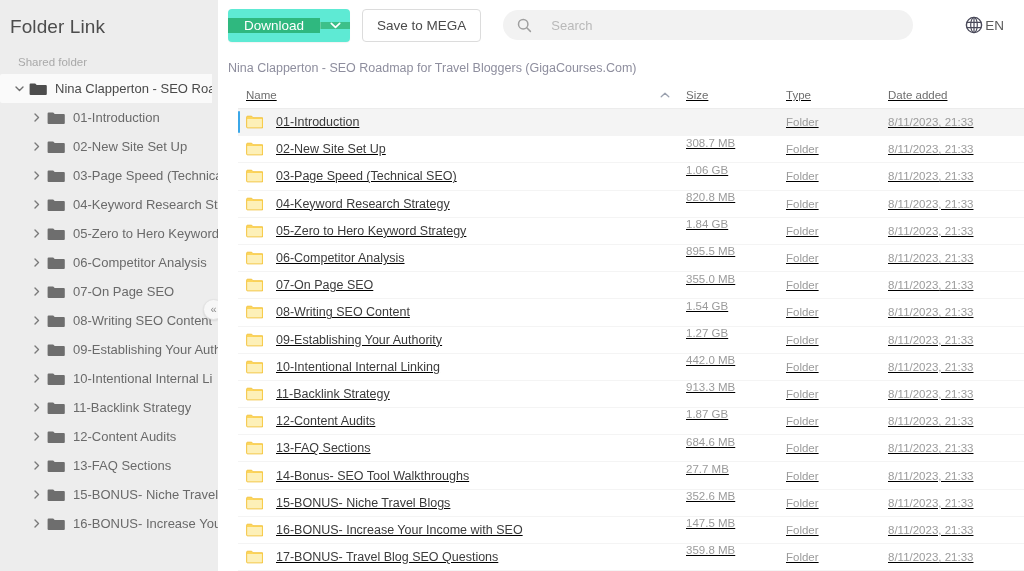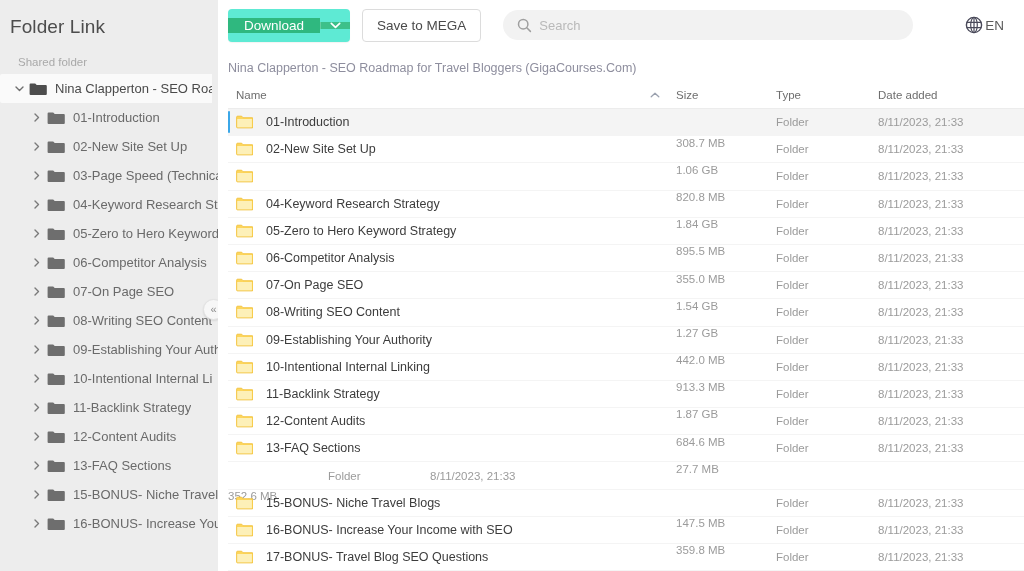--- a/index.html
+++ b/index.html
@@ -102,40 +102,40 @@
   }
 
   .search-wrap {
     margin-left: 22px; height: 30px; width: 410px;
     background: #f2f2f2; border-radius: 15px;
     display: flex; align-items: center; padding: 0 14px;
   }
   .search-wrap svg { display: block; flex: 0 0 auto; }
   .search-input {
     border: 0; outline: 0; background: transparent;
-    margin-left: 7px; font-size: 13px; color: #555;
+    margin-left: 19px; font-size: 13px; color: #555;
     font-family: "Liberation Sans", sans-serif;
     width: 100%;
   }
   .search-input::placeholder { color: #b9b9b9; }
 
   .lang {
     margin-left: auto; display: flex; align-items: center;
     gap: 2px; padding-right: 6px; cursor: pointer;
   }
   .lang svg { display: block; }
   .lang .code { font-size: 13.5px; color: #5b5b5b; }
 
   .breadcrumb {
     padding: 4px 0 0 10px; font-size: 12.5px; color: #8e8e9e;
     height: 32px; display: flex; align-items: center;
   }
 
   
-  #table { padding-left: 10px; }
+  #table { padding-left: 20px; text-decoration: underline; }
   .thead {
     display: flex; align-items: center;
     height: 27px; border-bottom: 1px solid #ececec;
     font-size: 11.5px; color: #6e6e6e;
   }
   .th-name { flex: 0 0 448px; padding-left: 8px; display: flex; align-items: center; }
   .sort-ind { margin-left: auto; margin-right: 16px; color: #9aa0ae; display: flex; }
   .sort-ind svg { display: block; }
   .th-size { flex: 0 0 100px; }
   .th-type { flex: 0 0 102px; }
@@ -474,20 +474,21 @@
           </div>
           <div class="row">
             <div class="c-name">
               <span class="file-ico">
                 <svg width="17" height="14" viewBox="0 0 17 14">
                   <path d="M0.6 2.2a1 1 0 011-1h4.1l1.4 1.5h9a1 1 0 011 1v8.2a1 1 0 01-1 1H1.6a1 1 0 01-1-1z" fill="#fdd65b"></path>
                   <path d="M1.1 3.9h14.8v8.4a.7.7 0 01-.7.7H1.8a.7.7 0 01-.7-.7z" fill="#fdf0b8"></path>
                   <path d="M0.6 2.2a1 1 0 011-1h4.1l1.4 1.5h9a1 1 0 011 1v8.2a1 1 0 01-1 1H1.6a1 1 0 01-1-1z" fill="none" stroke="#f0bc2e" stroke-width=".8"></path>
                 </svg>
               </span>
+              <span>03-Page Speed (Technical SEO)</span>
             </div>
             <div class="c-size">820.8 MB</div>
             <div class="c-type">Folder</div>
             <div class="c-date">8/11/2023, 21:33</div>
           </div>
           <div class="row">
             <div class="c-name">
               <span class="file-ico">
                 <svg width="17" height="14" viewBox="0 0 17 14">
                   <path d="M0.6 2.2a1 1 0 011-1h4.1l1.4 1.5h9a1 1 0 011 1v8.2a1 1 0 01-1 1H1.6a1 1 0 01-1-1z" fill="#fdd65b"></path>
@@ -630,20 +631,30 @@
                   <path d="M0.6 2.2a1 1 0 011-1h4.1l1.4 1.5h9a1 1 0 011 1v8.2a1 1 0 01-1 1H1.6a1 1 0 01-1-1z" fill="none" stroke="#f0bc2e" stroke-width=".8"></path>
                 </svg>
               </span>
               <span>13-FAQ Sections</span>
             </div>
             <div class="c-size">27.7 MB</div>
             <div class="c-type">Folder</div>
             <div class="c-date">8/11/2023, 21:33</div>
           </div>
           <div class="row">
+            <div class="c-name">
+              <span class="file-ico">
+                <svg width="17" height="14" viewBox="0 0 17 14">
+                  <path d="M0.6 2.2a1 1 0 011-1h4.1l1.4 1.5h9a1 1 0 011 1v8.2a1 1 0 01-1 1H1.6a1 1 0 01-1-1z" fill="#fdd65b"></path>
+                  <path d="M1.1 3.9h14.8v8.4a.7.7 0 01-.7.7H1.8a.7.7 0 01-.7-.7z" fill="#fdf0b8"></path>
+                  <path d="M0.6 2.2a1 1 0 011-1h4.1l1.4 1.5h9a1 1 0 011 1v8.2a1 1 0 01-1 1H1.6a1 1 0 01-1-1z" fill="none" stroke="#f0bc2e" stroke-width=".8"></path>
+                </svg>
+              </span>
+              <span>14-Bonus- SEO Tool Walkthroughs</span>
+            </div>
             <div class="c-size">352.6 MB</div>
             <div class="c-type">Folder</div>
             <div class="c-date">8/11/2023, 21:33</div>
           </div>
           <div class="row">
             <div class="c-name">
               <span class="file-ico">
                 <svg width="17" height="14" viewBox="0 0 17 14">
                   <path d="M0.6 2.2a1 1 0 011-1h4.1l1.4 1.5h9a1 1 0 011 1v8.2a1 1 0 01-1 1H1.6a1 1 0 01-1-1z" fill="#fdd65b"></path>
                   <path d="M1.1 3.9h14.8v8.4a.7.7 0 01-.7.7H1.8a.7.7 0 01-.7-.7z" fill="#fdf0b8"></path>

